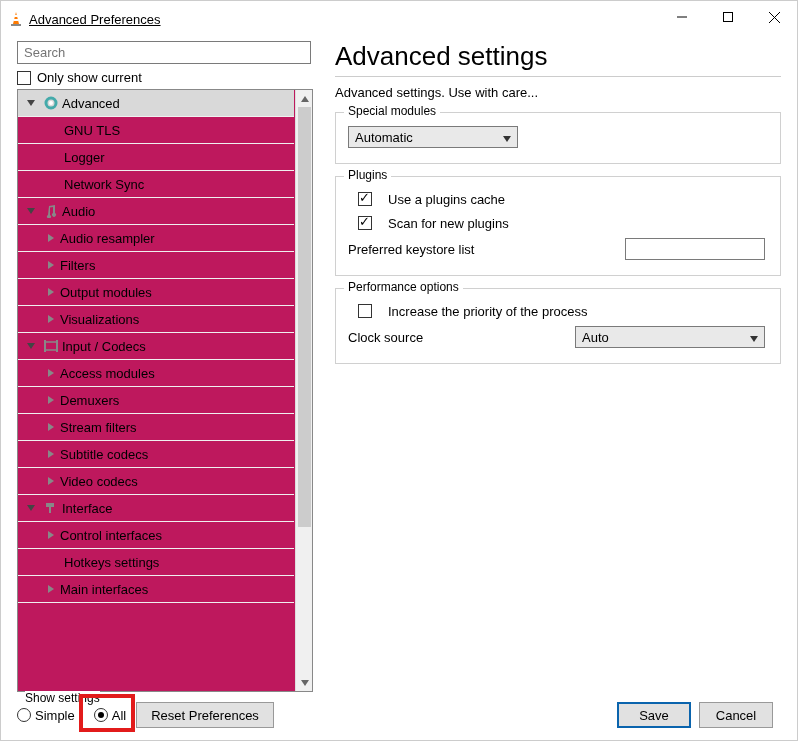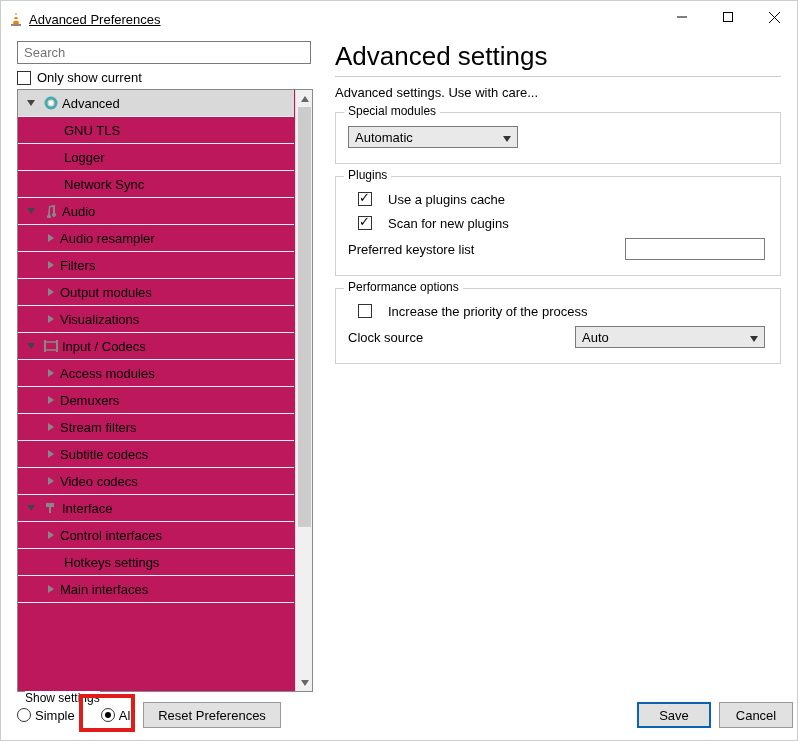--- a/index.html
+++ b/index.html
@@ -32,21 +32,21 @@
   .h1 { font-size:26px; font-weight:400; margin:0 0 4px 0; }
   .hr { border:0; border-top:1px solid #ccc; margin:4px 0 8px 0;}
   .desc { margin-bottom:12px; }
   .group { border:1px solid #d0d0d0; margin-bottom:12px; padding:10px 15px 12px 12px; position:relative;}
   .group-title { position:absolute; top:-9px; left:8px; background:#fff; padding:0 4px; font-size:12px;}
   .formrow { display:flex; align-items:center; height:28px; }
   .formrow .fl { flex:1; }
   .select { width:170px; height:22px; border:1px solid #7a7a7a; background:#e9e9e9; display:flex; align-items:center; padding:0 6px; justify-content:space-between;}
   .txtinput { width:140px; height:22px; border:1px solid #7a7a7a; background:#fff;}
   .chkrow { display:flex; align-items:center; gap:16px; height:24px; margin-left:10px;}
-  .bottombar { height:48px; border-top:0; display:flex; align-items:center; padding:0 4px 2px 16px; position:relative;}
+  .bottombar { height:48px; border-top:0; display:flex; align-items:center; padding:0 24px 2px 16px; position:relative;}
   .showset { position:absolute; left:24px; top:-1px; font-size:12px; background:#fff; }
   .radios { display:flex; align-items:center; gap:18px; }
   .radio { width:14px; height:14px; border:1px solid #333; border-radius:50%; display:inline-flex; align-items:center; justify-content:center;}
   .radio .dot { width:6px; height:6px; background:#000; border-radius:50%;}
   .btn { height:26px; border:1px solid #999; background:#e1e1e1; padding:0 14px; display:inline-flex; align-items:center; justify-content:center; min-width:74px;}
   .btn.primary { border:2px solid #0a64ad; }
   .rightbtns { margin-left:auto; display:flex; gap:8px;}
   .resetbtn { margin-left:10px; }
   .redbox { position:absolute; border:4px solid #e21b1b; pointer-events:none; }
   .cone { position:relative; width:14px; height:16px; }
@@ -339,21 +339,21 @@
     </div>
   </div>
 
   <div class="bottombar">
     <span class="showset">Show settings</span>
     <div class="radios">
       <label style="display:flex;align-items:center;gap:4px">
         <span class="radio"></span>
         <span>Simple</span>
       </label>
-      <label style="display:flex;align-items:center;gap:4px;margin-left:8px">
+      <label style="display:flex;align-items:center;gap:4px;margin-left:1px">
         <span class="radio">
             <span class="dot"></span>
           </span>
         <span>All</span>
       </label>
     </div>
     <div class="btn resetbtn">
         <span>Reset Preferences</span>
       </div>
     <div class="rightbtns">

